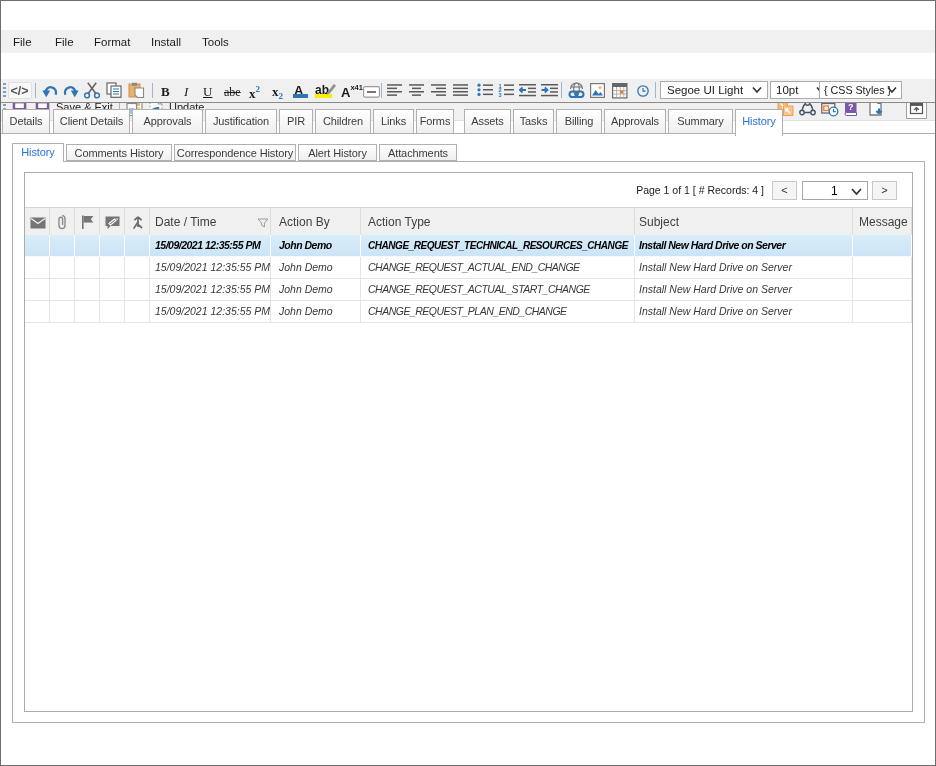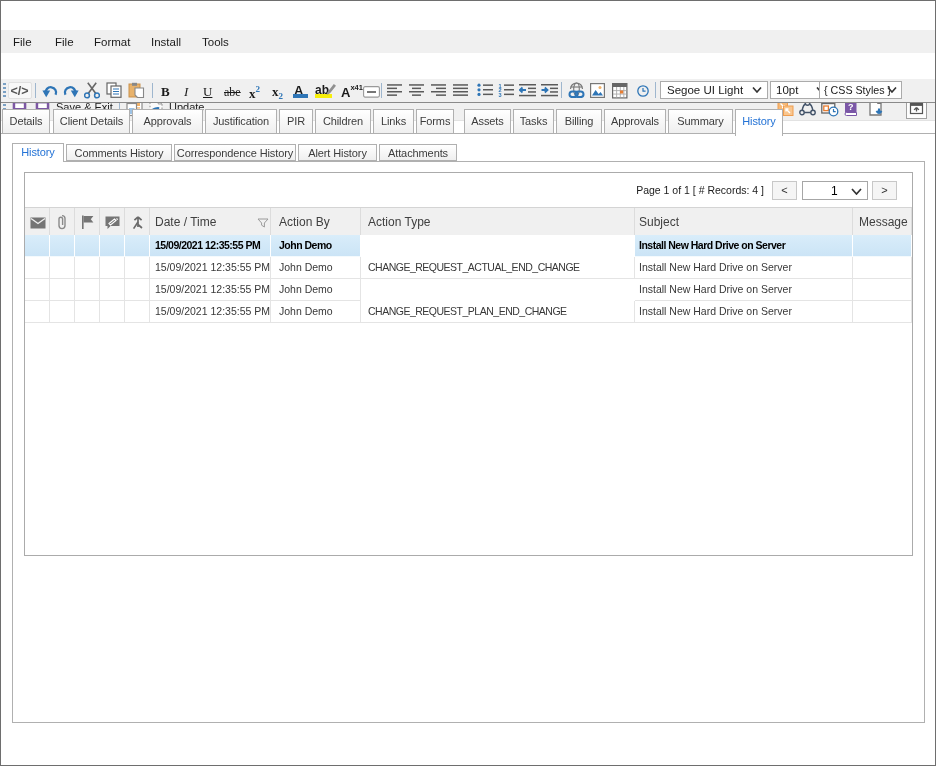--- a/index.html
+++ b/index.html
@@ -21,29 +21,29 @@
 .tabs1 { position:absolute; left:0; top:109px; width:936px; height:26px; }
 .strip1 { position:absolute; left:0; top:24px; width:936px; height:1px; background:#b0b0b0; }
 .tab1 { position:absolute; top:0; height:25px; border:1px solid #b0b0b0; background:linear-gradient(#ffffff,#efefef); font-size:11px; letter-spacing:-0.1px; color:#3c3c3c; }
 .tab1 span { position:absolute; top:5px; left:0; width:100%; text-align:center; white-space:nowrap; }
 .tab1.active { top:0; height:27px; background:#fff; border-bottom:none; color:#2473d6; z-index:2; }
 .tabs2 { position:absolute; left:0; top:143px; width:936px; height:19px; }
 .tab2 { position:absolute; top:1px; height:17px; border:1px solid #b0b0b0; background:linear-gradient(#ffffff,#efefef); font-size:11px; letter-spacing:-0.1px; color:#3c3c3c; }
 .tab2 span { position:absolute; top:2px; left:0; width:100%; text-align:center; white-space:nowrap; }
 .tab2.active { top:0; height:19px; background:#fff; border-bottom:none; color:#2473d6; z-index:2; }
 .panel { position:absolute; left:12px; top:161px; width:913px; height:562px; border:1px solid #b0b0b0; background:#fff; }
-.grid { position:absolute; left:11px; top:10px; width:889px; height:384px; border:1px solid #ababab; background:#fff; }
+.grid { position:absolute; left:11px; top:10px; width:889px; height:540px; border:1px solid #ababab; background:#fff; }
 .pager { position:absolute; left:0; top:0; width:887px; height:35px; border-bottom:1px solid #d4d4d4; }
 .ptext { position:absolute; top:11px; font-size:10.5px; color:#1a1a1a; }
 .pbtn { position:absolute; top:8px; width:25px; height:19px; background:#f5f5f5; border:1px solid #c8c8c8; font-size:11px; color:#333; text-align:center; line-height:16px; }
 .psel { position:absolute; top:8px; height:19px; background:#fff; border:1px solid #a6a6a6; font-size:12px; padding-left:24px; }
 .ghead { position:absolute; left:0; top:35px; width:887px; height:27px; background:#f0f0f0; }
 .gcol { position:absolute; top:0; height:27px; border-right:1px solid #dcdcdc; }
 .glabel { position:absolute; top:7px; font-size:12px; color:#404040; white-space:nowrap; }
-.grow { position:absolute; left:0; width:887px; height:22px; }
+.grow { position:absolute; left:0; width:887px; height:22px;font-style:italic; }
 .gcell { position:absolute; top:0; height:22px; border-right:1px solid #e4e4e4; border-bottom:1px solid #e4e4e4; font-size:10.5px; color:#383838; line-height:21px; white-space:nowrap; }
 .sel .gcell { background:linear-gradient(#d9edfa,#cbe4f6); border-right-color:#ffffff; border-bottom-color:#f4fafd; color:#000; font-weight:bold; letter-spacing:-0.5px; }
 </style></head><body>
 <div class="window">
     <div class="menubar">
       <span style="left:13px">File</span>
       <span style="left:55px">File</span>
       <span style="left:94px">Format</span>
       <span style="left:151px">Install</span>
       <span style="left:202px">Tools</span>
@@ -383,20 +383,21 @@
           <span class="glabel" style="left:834px">Message</span>
         </div>
         <div class="grow sel" style="top:62px">
           <div class="gcell" style="left:0px;width:25px"></div>
           <div class="gcell" style="left:25px;width:25px"></div>
           <div class="gcell" style="left:50px;width:25px"></div>
           <div class="gcell" style="left:75px;width:25px"></div>
           <div class="gcell" style="left:100px;width:25px"></div>
           <div class="gcell" style="left:125px;width:121px;padding-left:5px">15/09/2021 12:35:55 PM</div>
           <div class="gcell" style="left:246px;width:90px;padding-left:8px">John Demo</div>
+          <div class="gcell" style="left:336px;width:274px;padding-left:7px;font-size:10px;letter-spacing:-0.45px">CHANGE_REQUEST_TECHNICAL_RESOURCES_CHANGE</div>
           <div class="gcell" style="left:610px;width:218px;padding-left:4px">Install New Hard Drive on Server</div>
           <div class="gcell" style="left:828px;width:59px"></div>
         </div>
         <div class="grow" style="top:84px">
           <div class="gcell" style="left:0px;width:25px"></div>
           <div class="gcell" style="left:25px;width:25px"></div>
           <div class="gcell" style="left:50px;width:25px"></div>
           <div class="gcell" style="left:75px;width:25px"></div>
           <div class="gcell" style="left:100px;width:25px"></div>
           <div class="gcell" style="left:125px;width:121px;padding-left:5px">15/09/2021 12:35:55 PM</div>
@@ -406,20 +407,21 @@
           <div class="gcell" style="left:828px;width:59px"></div>
         </div>
         <div class="grow" style="top:106px">
           <div class="gcell" style="left:0px;width:25px"></div>
           <div class="gcell" style="left:25px;width:25px"></div>
           <div class="gcell" style="left:50px;width:25px"></div>
           <div class="gcell" style="left:75px;width:25px"></div>
           <div class="gcell" style="left:100px;width:25px"></div>
           <div class="gcell" style="left:125px;width:121px;padding-left:5px">15/09/2021 12:35:55 PM</div>
           <div class="gcell" style="left:246px;width:90px;padding-left:8px">John Demo</div>
+          <div class="gcell" style="left:336px;width:274px;padding-left:7px;letter-spacing:-0.5px">CHANGE_REQUEST_ACTUAL_START_CHANGE</div>
           <div class="gcell" style="left:610px;width:218px;padding-left:4px">Install New Hard Drive on Server</div>
           <div class="gcell" style="left:828px;width:59px"></div>
         </div>
         <div class="grow" style="top:128px">
           <div class="gcell" style="left:0px;width:25px"></div>
           <div class="gcell" style="left:25px;width:25px"></div>
           <div class="gcell" style="left:50px;width:25px"></div>
           <div class="gcell" style="left:75px;width:25px"></div>
           <div class="gcell" style="left:100px;width:25px"></div>
           <div class="gcell" style="left:125px;width:121px;padding-left:5px">15/09/2021 12:35:55 PM</div>

